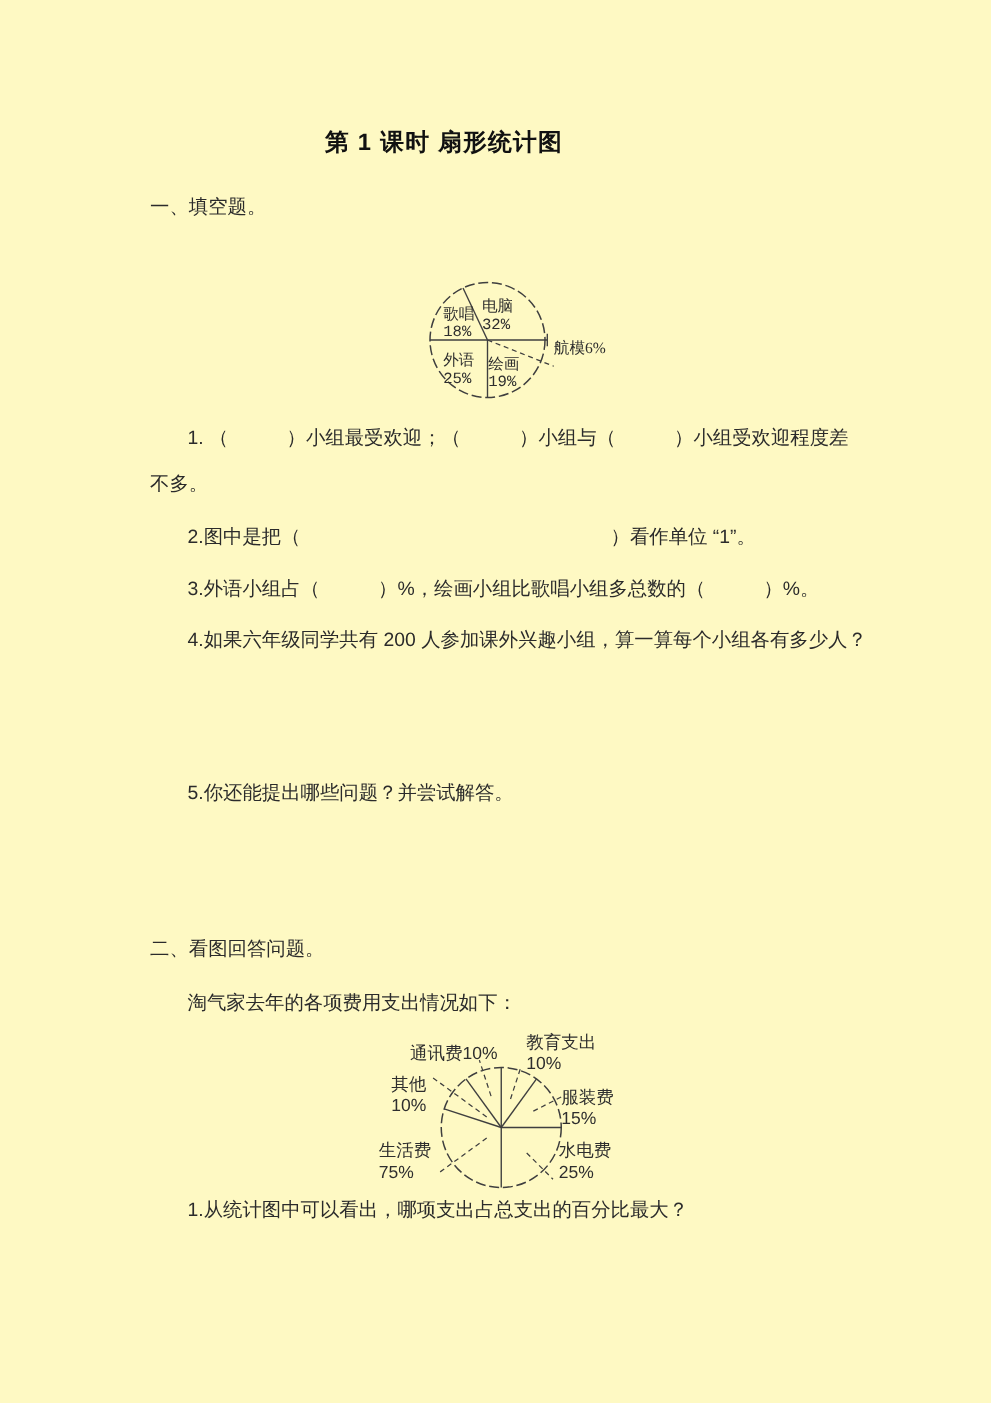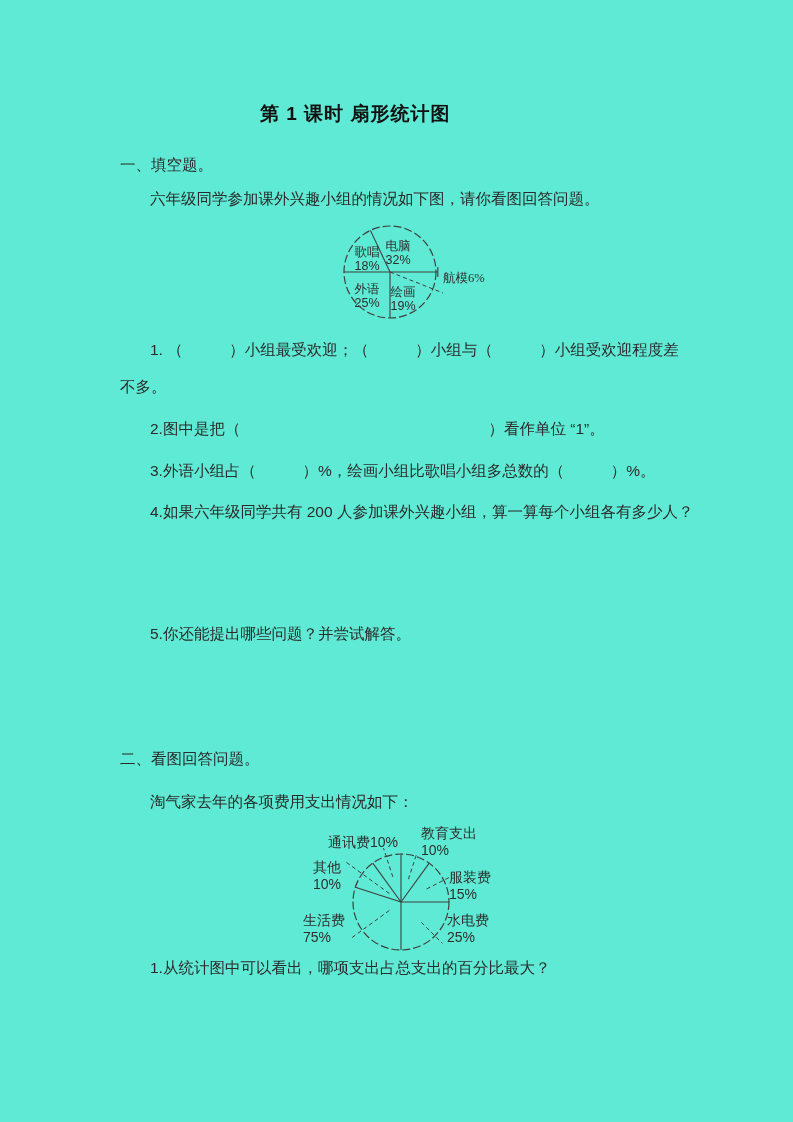--- a/index.html
+++ b/index.html
@@ -1,46 +1,45 @@
 <!DOCTYPE html>
 <html><head>
 <meta charset="utf-8">
 <style>
   html,body{margin:0;padding:0;background:#ffffff;}
   .page{
-    position:relative;width:793px;height:1122px;background:#5eead4;
+    position:relative;width:793px;height:1122px;background:#fef9c3;
     font-family:"Liberation Sans","DejaVu Sans",sans-serif;
     color:#2b2b2b;overflow:hidden;
   }
   .title{
     position:absolute;left:260px;top:101px;
     font-size:19px;font-weight:700;color:#111;letter-spacing:1px;white-space:nowrap;
   }
   .t{position:absolute;font-size:15.5px;white-space:nowrap;}
   .pie{position:absolute;}
   .pie svg{display:block;}
   .circ{fill:none;stroke:#3f3f3f;stroke-width:1.2;stroke-dasharray:8 3;}
   .solid{stroke:#3f3f3f;stroke-width:1.1;}
   .dash{stroke:#3f3f3f;stroke-width:1;stroke-dasharray:4 3;}
   .plabel{
-    position:absolute;font-size:12.5px;line-height:14px;text-align:right;
-    transform:translateX(-50%);white-space:nowrap;color:#2e2e2e;
+    position:absolute;font-size:12.5px;line-height:14px;text-align:left;
+    transform:translateX(-50%);white-space:nowrap;color:#2e2e2e;font-family:Liberation Mono, monospace;
   }
   .plabel1{position:absolute;font-size:12.5px;line-height:14px;white-space:nowrap;color:#2e2e2e;font-family:Liberation Serif, serif;}
   .plabel2{position:absolute;font-size:14px;line-height:17px;white-space:nowrap;color:#2e2e2e;}
 </style>
 </head>
 <body>
 
 <div class="page">
 
   <div class="title">第 1 课时  扇形统计图</div>
 
   <div class="t" style="left:120px;top:155px">一、填空题。</div>
-  <div class="t" style="left:150px;top:189px">六年级同学参加课外兴趣小组的情况如下图，请你看图回答问题。</div>
 
   <div class="pie" style="left:330px;top:222px;width:175px;height:105px">
     <svg width="175" height="105">
         <circle cx="60" cy="50" r="46" class="circ"></circle>
         <line x1="60" y1="50" x2="14" y2="50.00000000000001" class="solid"></line>
         <line x1="60" y1="50" x2="40.414152588006644" y2="8.377955586563111" class="solid"></line>
         <line x1="60" y1="50" x2="107.84" y2="49.999999999999986" class="solid"></line>
         <line x1="60" y1="50" x2="113.03445075506588" y2="70.99782448513399" class="dash"></line>
         <line x1="60" y1="50" x2="60.000000000000014" y2="96" class="solid"></line>
         <line x1="107.84" y1="45" x2="107.84" y2="55" class="solid"></line>

